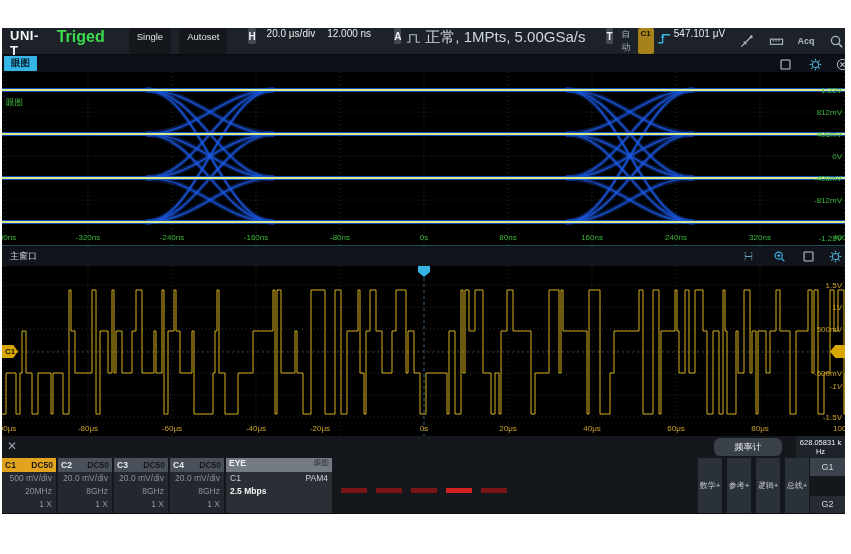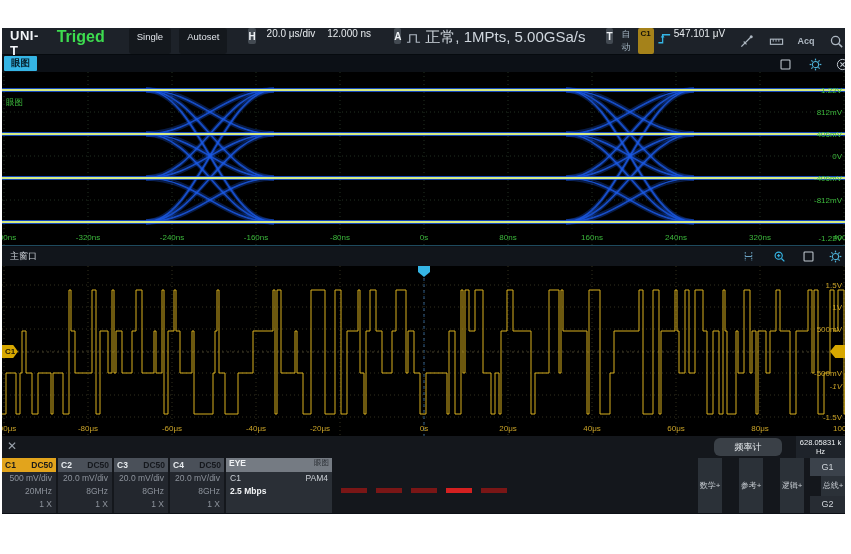--- a/index.html
+++ b/index.html
@@ -55,21 +55,21 @@
 .chb.active .hd .cid,.chb.active .hd .cpl{color:#1a1a1a}
 .chb .rw{height:13px;line-height:13px;text-align:right;padding-right:4px;color:#8d939c;font-size:8.5px;white-space:nowrap}
 .eyeb{width:106px;height:55px;background:#2a2f36;display:flex;flex-direction:column}
 .eyeb .hd{height:14px;background:#757b83;display:flex;align-items:flex-start;justify-content:space-between;padding:0 3px}
 .eyeb .hd .t{color:#f0f2f4;font-size:8.5px;font-weight:bold}
 .eyeb .hd .g{color:#2a2e34;font-size:7.5px}
 .eyeb .r1{height:13px;line-height:13px;display:flex;justify-content:space-between;padding:0 4px;color:#cdd2d8;font-size:8.5px}
 .eyeb .r2{height:13px;line-height:13px;padding:0 4px;color:#f2f4f6;font-size:8.5px;font-weight:bold}
 .dashes{position:absolute;left:0;top:0}
 .dash{position:absolute;width:26px;height:5px;top:30px}
-.menu-btns{position:absolute;left:696px;top:0;display:flex;gap:17px}
+.menu-btns{position:absolute;left:696px;top:0;display:flex;gap:5px}
 .mbtn{width:24px;height:55px;background:#2b3138;color:#c8cdd3;font-size:8px;display:flex;align-items:center;justify-content:center;white-space:nowrap;overflow:hidden}
 .gcol{position:absolute;left:808px;top:0;width:35px;height:55px;display:flex;flex-direction:column;gap:20px}
 .gbtn{flex:1;display:flex;align-items:center;justify-content:center;color:#cfd4da;font-size:9px}
 .gbtn.g1{background:#3b424b}.gbtn.g2{background:#272c33}
 .hidden-defs{position:absolute;width:0;height:0;overflow:hidden}
 </style>
 </head>
 <body>
 
 <svg class="hidden-defs" aria-hidden="true">

